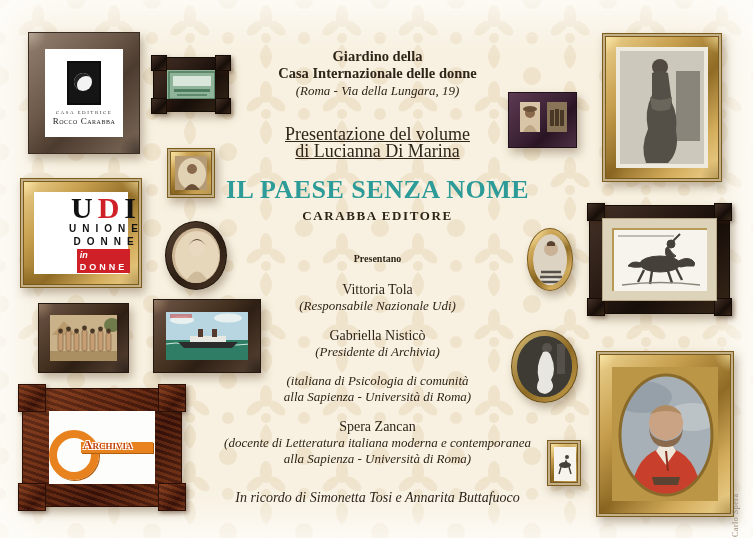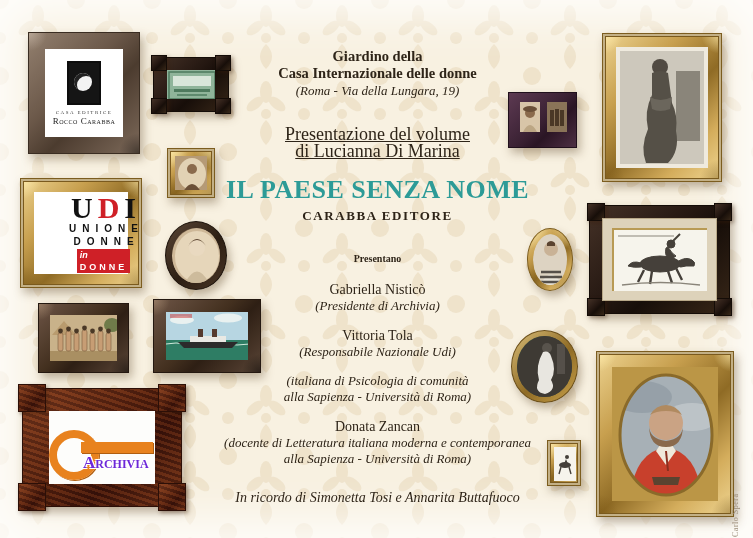--- a/index.html
+++ b/index.html
@@ -90,21 +90,21 @@
   .udi-acr{font-family:"Liberation Serif",serif;font-weight:bold;font-size:30px;line-height:28px;letter-spacing:5px;color:#111;margin-left:5px;}
   .udi-acr .red{color:#cf2027;}
   .udi-w{font-size:10px;font-weight:bold;letter-spacing:6px;color:#111;line-height:13px;margin-left:6px;}
   .udi-bar{margin-top:1px;background:#cf2027;color:#fff;font-size:9px;font-weight:bold;letter-spacing:3px;line-height:12px;padding:0 3px;}
   .udi-bar .in{font-style:italic;letter-spacing:0;}
 
   .arch-int{position:absolute;inset:22px 26px;background:#fdfdfb;display:flex;align-items:center;justify-content:center;}
   .arch-logo{position:relative;width:108px;height:44px;}
   .arch-ring{position:absolute;left:0;top:4px;width:34px;height:34px;border-radius:50%;border:8px solid #e8821e;box-shadow:1px 1px 0 #b05e10;}
   .arch-shaft{position:absolute;left:32px;top:16px;width:72px;height:11px;background:#e8821e;box-shadow:1px 1px 0 #b05e10;}
-  .arch-text{position:absolute;left:34px;top:27px;font-variant:small-caps;font-size:17px;font-weight:bold;color:#6d28d9;
+  .arch-text{position:absolute;left:34px;top:11px;font-variant:small-caps;font-size:13px;font-weight:bold;color:#c2410c;
     text-shadow:-1px -1px 0 #fff,1px -1px 0 #fff,-1px 1px 0 #fff,1px 1px 0 #fff;}
 </style>
 </head>
 <body>
 
 <div class="poster">
 
   <svg class="bg-svg" width="753" height="538">
     <defs>
       <pattern id="damask" width="76" height="76" patternUnits="userSpaceOnUse">
@@ -380,33 +380,33 @@
     </div>
     <div class="presblock">
       <div>Presentazione del volume</div>
       <div>di Lucianna Di Marina</div>
     </div>
     <div class="booktitle">IL PAESE SENZA NOME</div>
     <div class="publisher">CARABBA EDITORE</div>
     <div class="presentano">Presentano</div>
 
     <div class="presenter">
+      <div class="nm">Vittoria Tola</div>
+      <div class="rl">(Responsabile Nazionale Udi)</div>
+    </div>
+    <div class="presenter">
       <div class="nm">Gabriella Nisticò</div>
       <div class="rl">(Presidente di Archivia)</div>
-    </div>
-    <div class="presenter">
-      <div class="nm">Vittoria Tola</div>
-      <div class="rl">(Responsabile Nazionale Udi)</div>
     </div>
     <div class="presenter">
       <div class="rl">(italiana di Psicologia di comunità</div>
       <div class="rl">alla Sapienza - Università di Roma)</div>
     </div>
     <div class="presenter">
-      <div class="nm">Donata Zancan</div>
+      <div class="nm">Spera Zancan</div>
       <div class="rl">(docente di Letteratura italiana moderna e contemporanea</div>
       <div class="rl">alla Sapienza - Università di Roma)</div>
     </div>
 
     <div class="memorial">In ricordo di Simonetta Tosi e Annarita Buttafuoco</div>
   </div>
 
   <div class="credit">Carlo Spera</div>
 
 </div>

